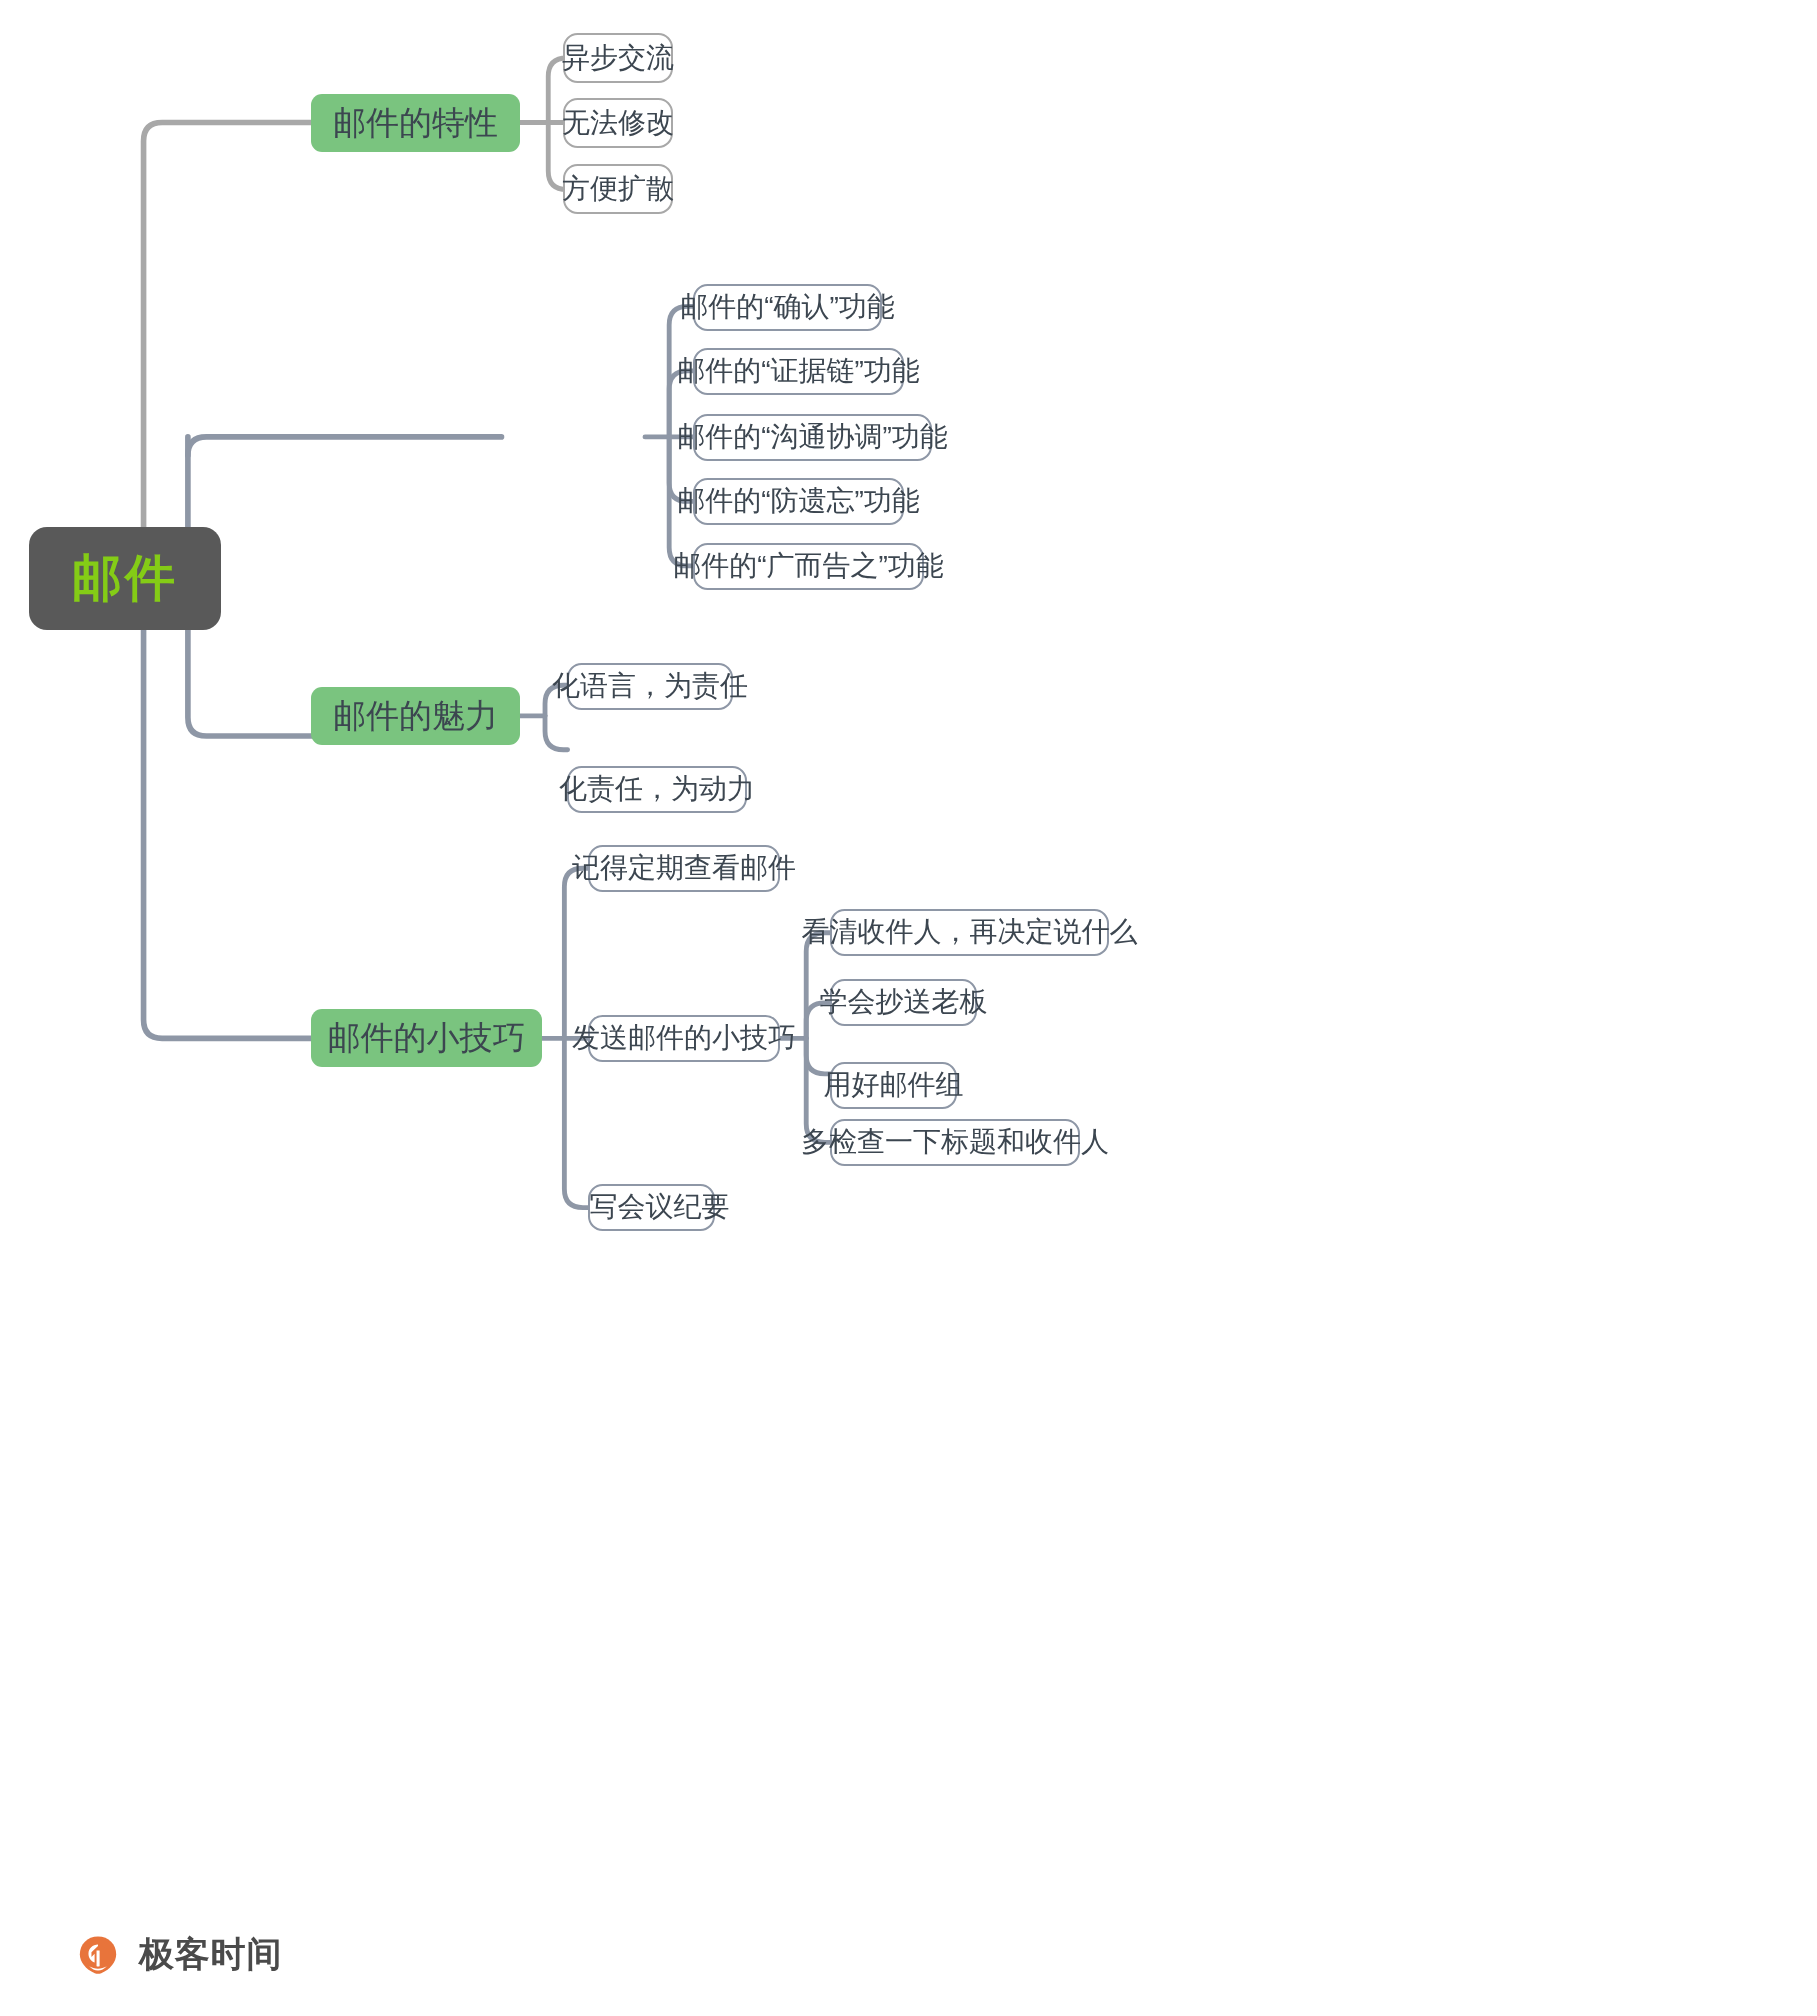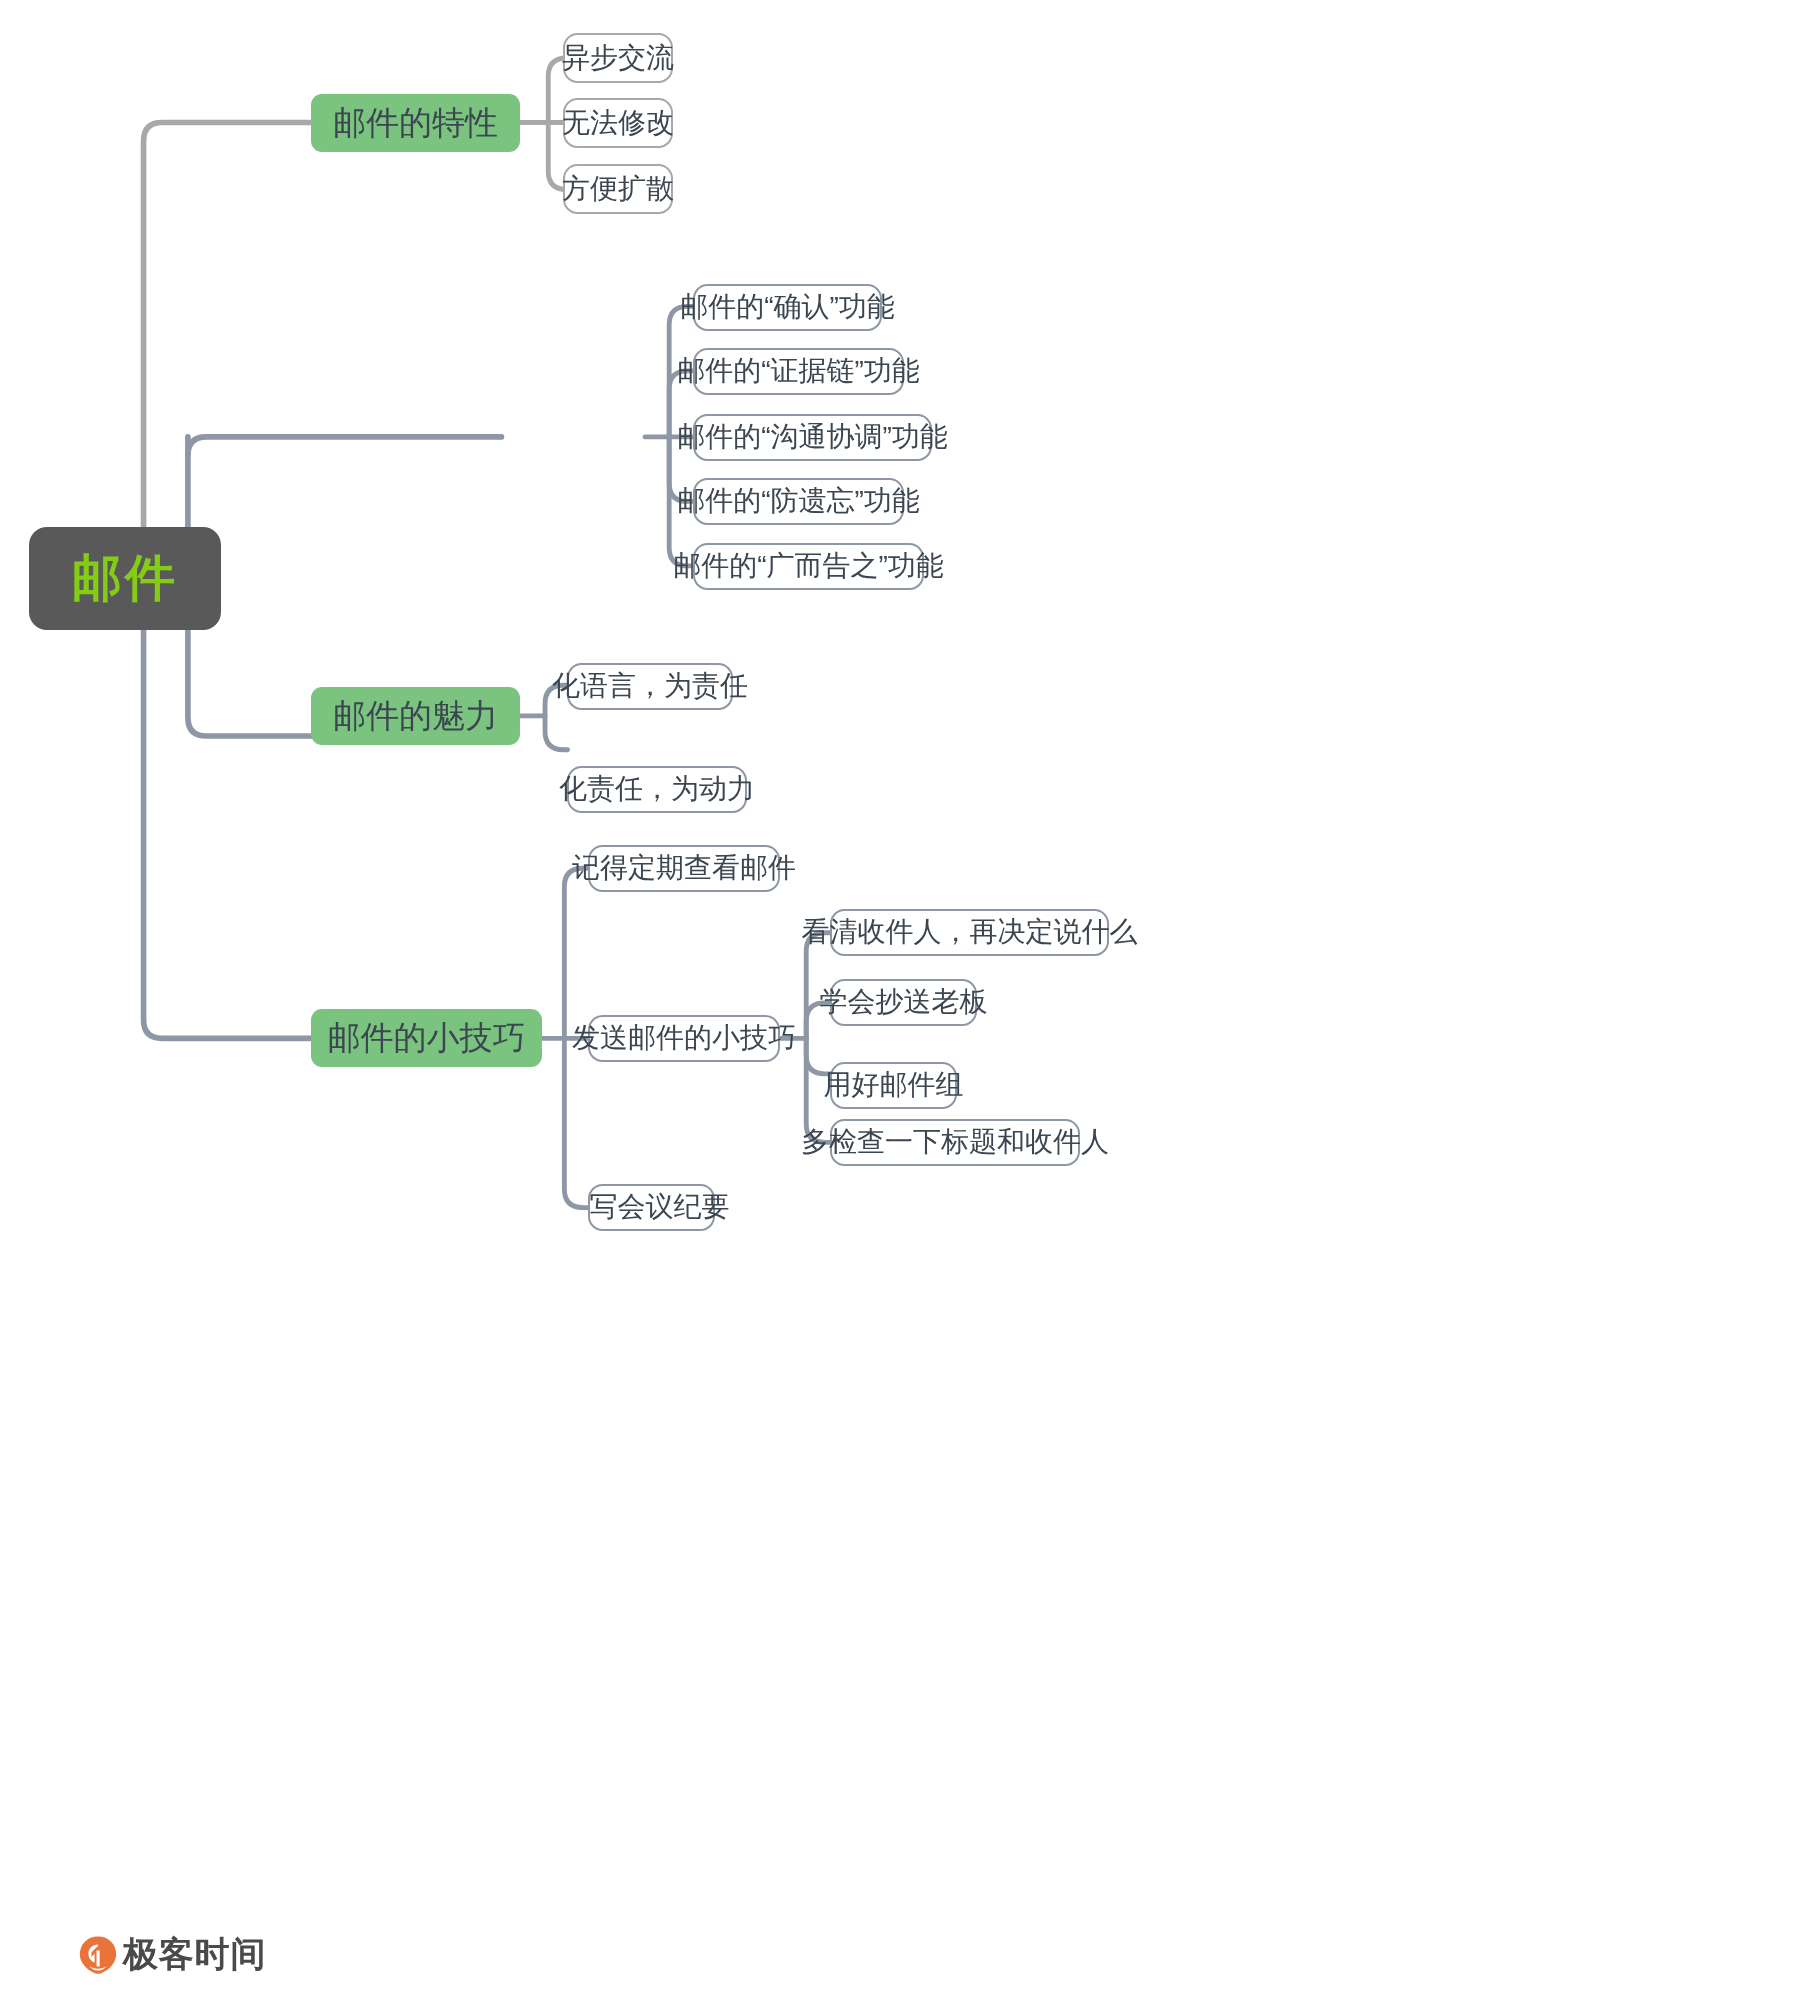--- a/index.html
+++ b/index.html
@@ -43,21 +43,21 @@
     font-size:28px;
     border-radius:14.5px;
     border:2.4px solid #8e97a6;
   }
   .node.leaf.grayborder{ border-color:#a8a8a8; }
 
   
   #brand{
     position:absolute;
     left:77px;top:1931px;
-    display:flex;align-items:center;gap:4px;
+    display:flex;align-items:center;gap:20px;
   }
   #brand .mark{
     width:42px;height:42px;position:relative;flex:none;
   }
   #brand .mark svg{display:block;}
   #brand .word{
     font-size:35px;color:#4a4a4a;font-weight:bold;letter-spacing:0.8px;
     font-family:"Liberation Sans","DejaVu Sans",sans-serif;
   }
 </style>

